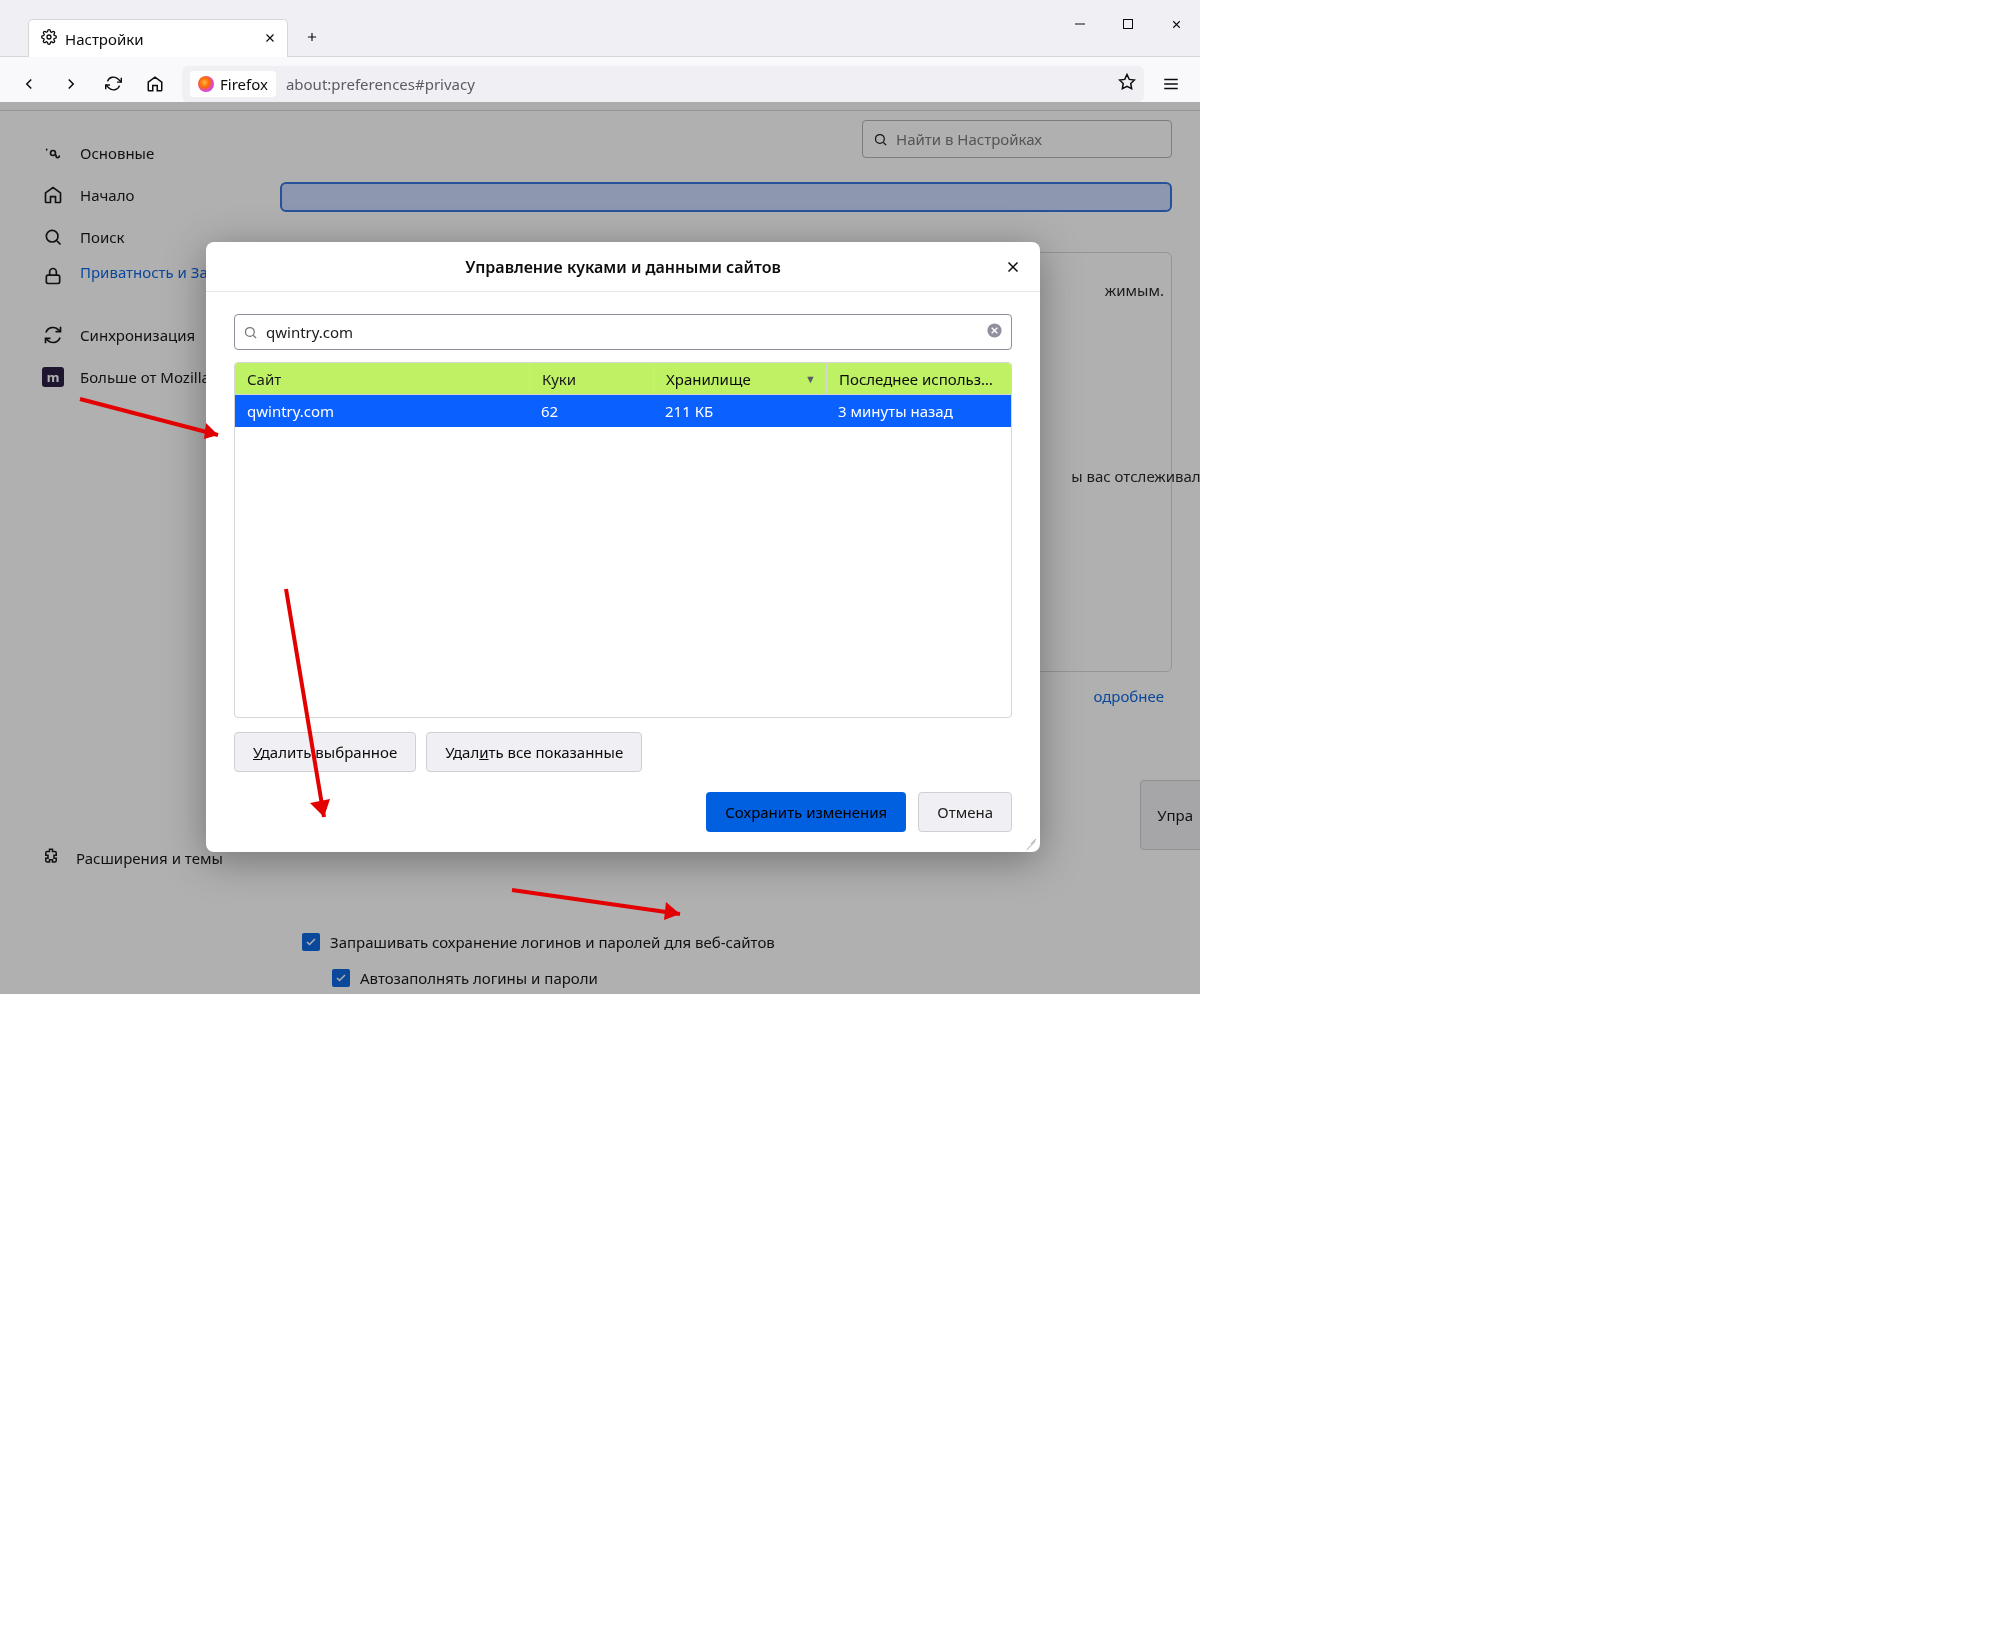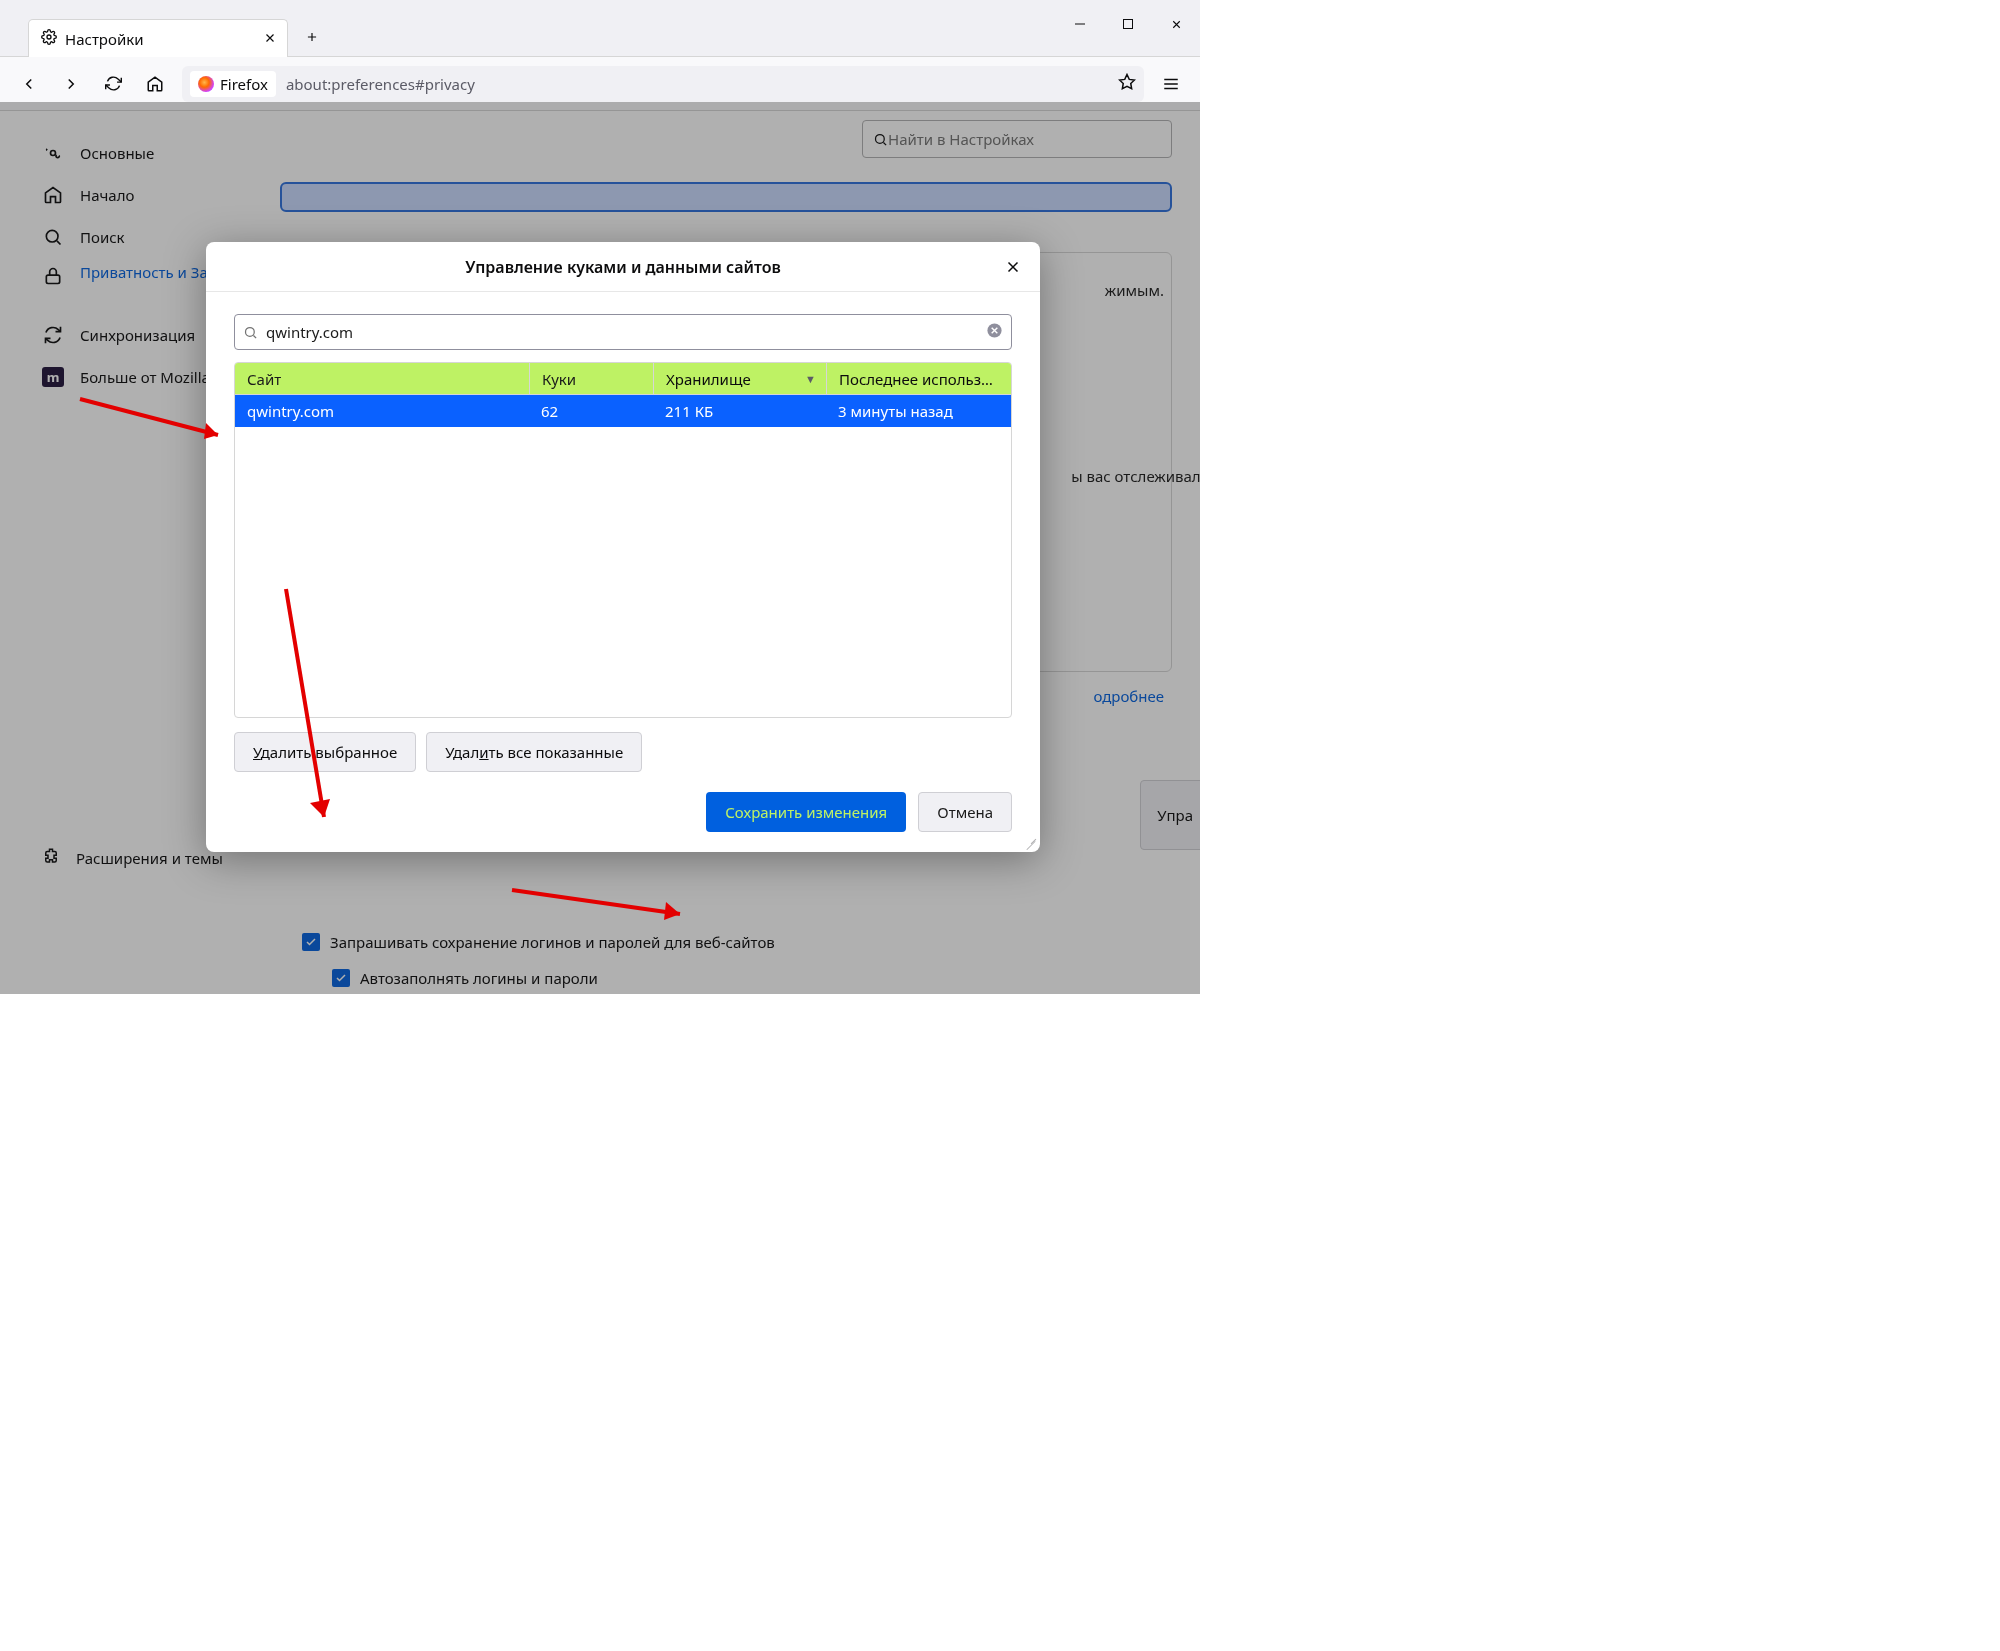--- a/index.html
+++ b/index.html
@@ -43,21 +43,21 @@
   .sidebar{width:280px;padding:30px 14px 14px 36px;}
   .sidebar .item{display:flex;align-items:center;gap:16px;height:42px;color:#1b1b1b;border-radius:4px;padding:0 6px;}
   .sidebar .item.multiline{height:56px;align-items:flex-start;padding-top:4px;}
   .sidebar .item .ic{width:22px;display:flex;justify-content:center;color:#1b1b1b;}
   .sidebar .item.active .lbl{color:var(--accent);}
   .sidebar .item.active .ic{color:var(--accent);}
   .sidebar .spacer{height:440px;}
   .sidebar .footer-item{display:flex;align-items:center;gap:16px;height:40px;padding:0 6px;color:#1b1b1b;}
   .mz{width:22px;height:20px;background:#20123a;color:#fff;font-weight:700;font-size:13px;display:flex;align-items:center;justify-content:center;border-radius:3px;}
   .main{flex:1;position:relative;padding:18px 28px;}
-  .searchprefs{position:absolute;top:18px;right:28px;width:310px;height:38px;border:1px solid #b1b1b3;border-radius:4px;display:flex;align-items:center;padding:0 10px;color:#737373;background:#fff;}
+  .searchprefs{position:absolute;top:18px;right:28px;width:310px;height:38px;border:1px solid #b1b1b3;border-radius:4px;display:flex;align-items:center;padding:0 10px;gap:8px;color:#737373;background:#fff;}
   .bg-panel{position:absolute;top:80px;left:0;right:28px;border:2px solid #2b6fde;border-radius:6px;height:30px;background:#c9dbff;}
   .bg-box{position:absolute;top:150px;left:0;right:28px;height:420px;border:1px solid var(--border);border-radius:6px;}
   .bg-text{position:absolute;color:#1b1b1b;}
   .bg-link{color:var(--accent);}
   .graybtn{background:var(--btn-bg);border:1px solid var(--btn-border);border-radius:4px;padding:24px 16px;display:inline-flex;align-items:center;}
 
   
   .dim{position:absolute;top:102px;left:0;right:0;bottom:0;background:rgba(28,28,30,0.35);}
 
   
@@ -78,21 +78,21 @@
   .th-c{width:124px;}
   .th-s{width:173px;}
   .th-l{flex:1;}
   .sortind{position:absolute;right:10px;font-size:11px;color:#5b5b66;}
   .trow{height:32px;display:flex;background:var(--row-sel);color:#fff;}
   .td{display:flex;align-items:center;padding:0 12px;color:inherit;}
   .btnrow{display:flex;gap:10px;padding:14px 28px 6px 28px;}
   .footer{display:flex;gap:12px;justify-content:flex-end;padding:14px 28px 20px 28px;}
   .btn{border-radius:4px;padding:9px 18px;font-size:15px;border:1px solid transparent;cursor:pointer;}
   .btn-gray{background:var(--btn-bg);border-color:var(--btn-border);color:#1b1b1b;}
-  .btn-primary{background:var(--accent);color:#bef264;}
+  .btn-primary{background:var(--accent);color:#000000;}
   .resize{position:absolute;right:2px;bottom:2px;width:14px;height:14px;}
   .resize:before,.resize:after{content:"";position:absolute;background:#b1b1b3;height:1px;}
   .resize:before{width:12px;right:1px;bottom:4px;transform:rotate(-45deg);}
   .resize:after{width:7px;right:1px;bottom:8px;transform:rotate(-45deg);}
 
   
   .arrow{position:absolute;pointer-events:none;}
   .arrow svg *{color:#e30000;}
   .arrow line{stroke:#e30000;stroke-width:4;}
   .arrow polygon{fill:#e30000;}

